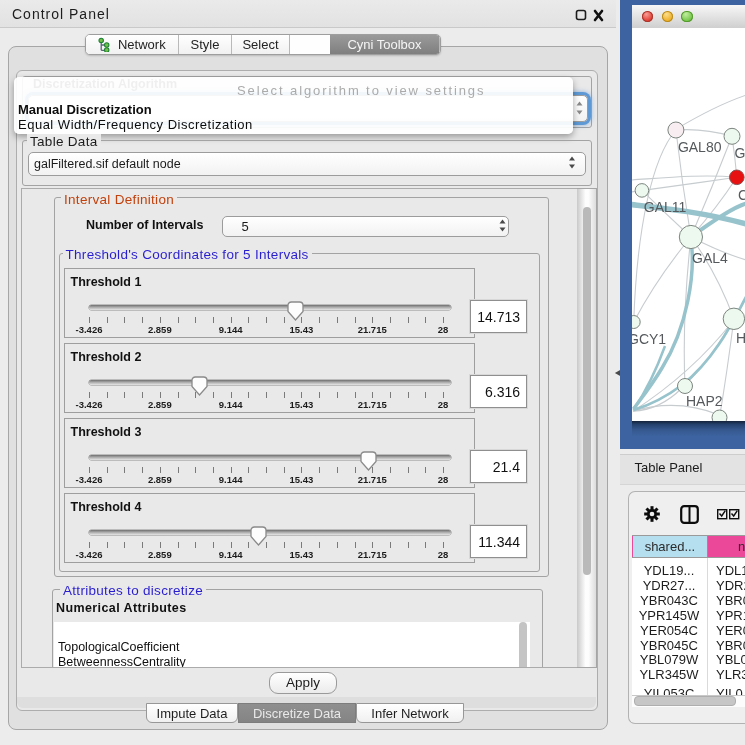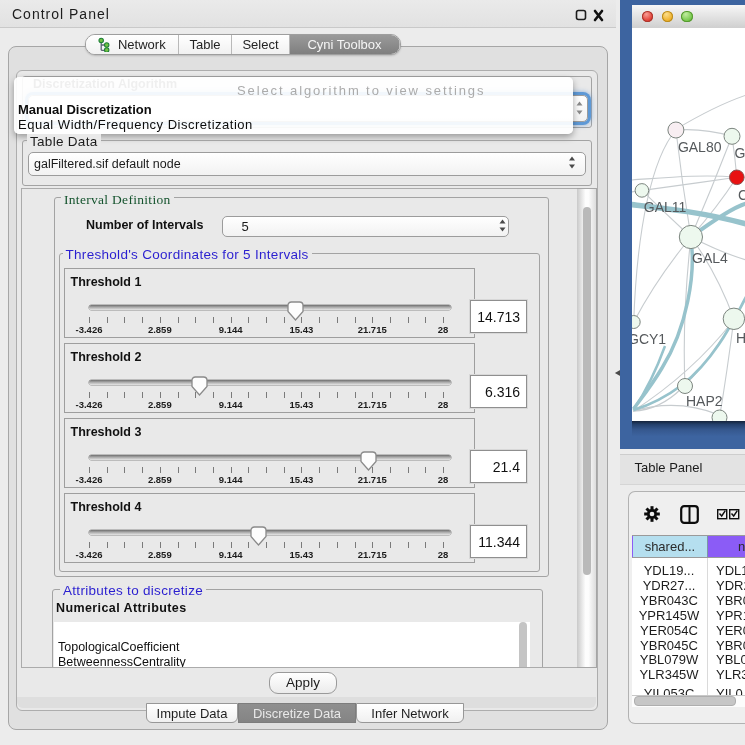--- a/index.html
+++ b/index.html
@@ -3,24 +3,24 @@
 <meta charset="utf-8">
 <style>
 html,body{margin:0;padding:0;}
 body{width:745px;height:745px;overflow:hidden;position:relative;background:#ECECEC;
      font-family:"Liberation Sans", sans-serif;}
 .abs{position:absolute;}
 
 #titlebar{left:0;top:0;width:616px;height:27px;background:linear-gradient(#EAEAEA,#E2E2E2);border-bottom:1px solid #C9C9C9;}
 #titletext{left:12px;top:6px;font-size:14px;letter-spacing:1px;color:#1d1d1d;}
 
-#toptabs{left:85px;top:34px;height:19px;display:flex;border:1px solid #9E9E9E;border-radius:10px;background:#FEFEFE;box-shadow:0 1px 2px rgba(0,0,0,.18);overflow:hidden;}
+#toptabs{left:85px;top:34px;height:19px;display:flex;border:1px solid #9E9E9E;border-radius:5px;background:#FEFEFE;box-shadow:0 1px 2px rgba(0,0,0,.18);overflow:hidden;}
 #toptabs .seg{height:19px;line-height:19px;font-size:13px;color:#242424;text-align:center;border-right:1px solid #B9B9B9;background:linear-gradient(#FFFFFF,#F1F1F1);white-space:nowrap;}
 #toptabs .seg.last{border-right:none;}
-#toptabs .seg.sel{background:linear-gradient(#9A9A9A,#7F7F7F);color:#F5F5F5;}
+#toptabs .seg.sel{background:linear-gradient(#9A9A9A,#7F7F7F);color:#F5F5F5;margin-left:40px;}
 
 #outerpanel{left:8px;top:46px;width:598px;height:682px;border:1px solid #A6A6A6;border-radius:8px;background:#E0E0E0;}
 #innerpanel{left:16px;top:70px;width:580px;height:639px;border:1px solid #ADADAD;border-radius:6px;background:#E9E9E9;}
 .gbox{border:1px solid #A3A3A3;border-radius:3px;}
 .gtitle{position:absolute;background:#E9E9E9;padding:0 3px;font-size:13.5px;letter-spacing:.3px;white-space:nowrap;}
 
 .combo{position:absolute;background:linear-gradient(#FFFFFF,#F2F2F2);border:1px solid #9C9C9C;border-radius:5px;}
 .combo .ctext{position:absolute;left:10px;top:3px;font-size:13px;color:#1b1b1b;white-space:nowrap;}
 
 .tblock{position:absolute;left:42px;width:411px;height:70px;border:1px solid #9E9E9E;background:#E9E9E9;box-sizing:border-box;}
@@ -56,21 +56,21 @@
 </svg>
 <div class="abs" id="outerpanel"></div>
 <div class="abs" id="innerpanel"></div>
 <div class="abs" id="toptabs">
   <div class="seg" style="width:92px"><svg style="width:13px;height:15px;vertical-align:-3px;margin-right:3px" viewBox="0 0 13 15">
         <path d="M3.2 4 V13.3 M3.2 8 H7.8 M3.2 13.3 H7.8" stroke="#5B6474" stroke-width="1.3" fill="none"></path>
         <circle cx="3.2" cy="3.4" r="2.2" fill="#74C243" stroke="#1E8039" stroke-width="1.1"></circle>
         <circle cx="8.7" cy="8" r="2.2" fill="#74C243" stroke="#1E8039" stroke-width="1.1"></circle>
         <circle cx="8.7" cy="13" r="2.2" fill="#74C243" stroke="#1E8039" stroke-width="1.1"></circle>
       </svg> Network</div>
-  <div class="seg" style="width:52px">Table</div>
+  <div class="seg" style="width:52px">Style</div>
   <div class="seg" style="width:57px">Select</div>
   <div class="seg sel" style="width:109px">Cyni Toolbox</div>
 </div>
 
 <div class="abs gbox" style="left:22px;top:76px;width:568px;height:50px"></div>
 <div class="abs" style="left:30px;top:77px;font-size:12.5px;font-weight:700;color:#3a3a3a;background:#E9E9E9;padding:0 3px">Discretization Algorithm</div>
 <div class="abs combo" style="left:28px;top:95px;width:558px;height:25px;box-shadow:0 0 0 3px #5E99D6,0 0 5px 3px rgba(80,140,210,.6)"></div>
 <svg class="abs" style="left:574.5px;top:101px;width:9px;height:14px" viewBox="0 0 9 14">
     <path d="M4.5 0.5 L7.5 4.5 H1.5 Z" fill="#8a8a8a"></path>
     <path d="M4.5 13.5 L1.5 9.5 H7.5 Z" fill="#8a8a8a"></path>
@@ -87,21 +87,21 @@
     <span class="ctext" style="font-size:12.5px;top:4px;left:5px;">galFiltered.sif default node</span>
   </div>
 <svg class="abs" style="left:567px;top:156px;width:10px;height:13px" viewBox="0 0 10 13">
     <path d="M5 0.5 L8 4.5 H2 Z" fill="#4a4a4a"></path>
     <path d="M5 12.5 L2 8.5 H8 Z" fill="#4a4a4a"></path>
   </svg>
 
 <div class="abs" id="viewport" style="left:20.5px;top:188px;width:555px;height:478px;border:1px solid #ABABAB;background:#E9E9E9;overflow:hidden;">
 
   <div class="abs gbox" style="left:32px;top:8px;width:493px;height:378px;"></div>
-  <div class="abs gtitle" style="left:39.5px;top:2.5px;color:#14532d;font-family:Liberation Serif, serif;">Interval Definition</div>
+  <div class="abs gtitle" style="left:39.5px;top:2.5px;color:#c2410c;">Interval Definition</div>
   <div class="abs" style="left:64.5px;top:28.5px;font-size:12.5px;font-weight:700;color:#111;">Number of Intervals</div>
   <div class="abs combo" style="left:200px;top:26.5px;width:285px;height:19px;">
       <span class="ctext" style="top:2px;left:19px;">5</span>
     </div>
   <svg class="abs" style="left:476px;top:29.5px;width:9px;height:13px" viewBox="0 0 9 13">
       <path d="M4.5 0.5 L7.5 4.5 H1.5 Z" fill="#4a4a4a"></path>
       <path d="M4.5 12.5 L1.5 8.5 H7.5 Z" fill="#4a4a4a"></path>
     </svg>
 
   <div class="abs gbox" style="left:37.5px;top:63.5px;width:479px;height:317px;"></div>
@@ -286,21 +286,21 @@
 </svg>
 <svg class="abs" style="left:716.5px;top:509px;width:23px;height:11px" viewBox="0 0 23 11">
   <g fill="none" stroke="#0d0d0d" stroke-width="1.4">
     <rect x="0.7" y="0.7" width="9" height="9"></rect>
     <rect x="12.7" y="0.7" width="9" height="9"></rect>
     <path d="M2.5 4.5 L4.7 7 L8.3 1.6"></path>
     <path d="M14.5 4.5 L16.7 7 L20.3 1.6"></path>
   </g>
 </svg>
 
-<div class="abs" style="left:631.5px;top:534.5px;width:113.5px;height:23px;border-top:1px solid #9A9A9A;border-bottom:1px solid #9A9A9A;background:#8b5cf6;box-sizing:border-box;">
+<div class="abs" style="left:631.5px;top:534.5px;width:113.5px;height:23px;border-top:1px solid #9A9A9A;border-bottom:1px solid #9A9A9A;background:#ec4899;box-sizing:border-box;">
   <div class="abs" style="left:1.2px;top:0;width:74.5px;height:21px;background:#B5DFEF;border-right:1px solid #7A99A4;text-align:center;font-size:13px;color:#2b2b2b;line-height:21px;">shared...</div>
   <div class="abs" style="left:106.5px;top:0;font-size:13px;color:#2b2b2b;line-height:21px;">na</div>
 </div>
 
 <div class="abs" style="left:631.5px;top:557.5px;width:113.5px;height:137px;background:#FFF;overflow:hidden;">
   <div class="abs" style="left:75.8px;top:0;width:1px;height:137px;background:#DADADA;"></div>
   <div class="trow" style="left:0;top:5.5px;">YDL19...</div>
     <div class="trow2" style="left:84.5px;top:5.5px;">YDL1</div>
   <div class="trow" style="left:0;top:20.4px;">YDR27...</div>
     <div class="trow2" style="left:84.5px;top:20.4px;">YDR2</div>

